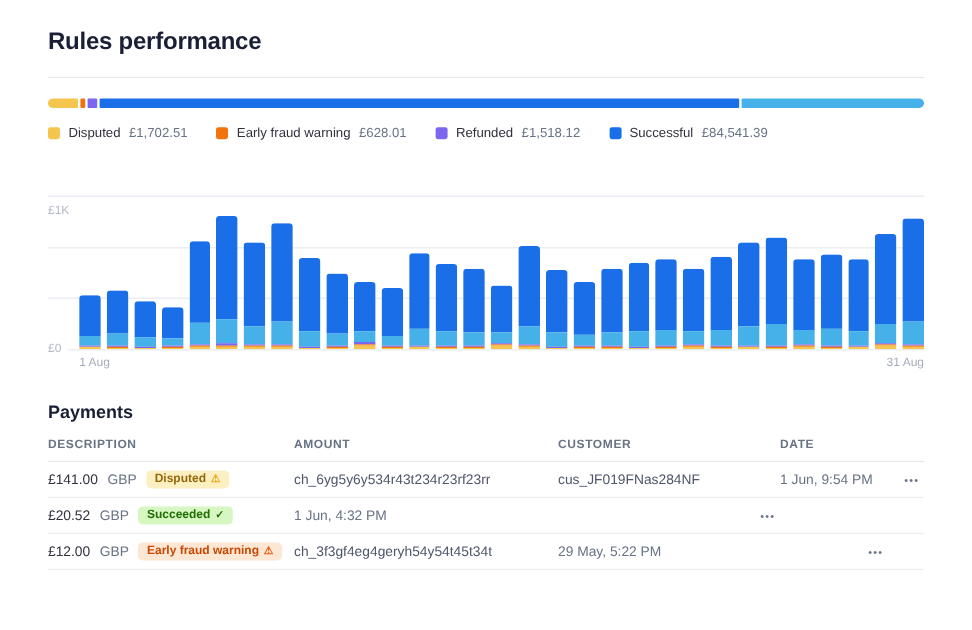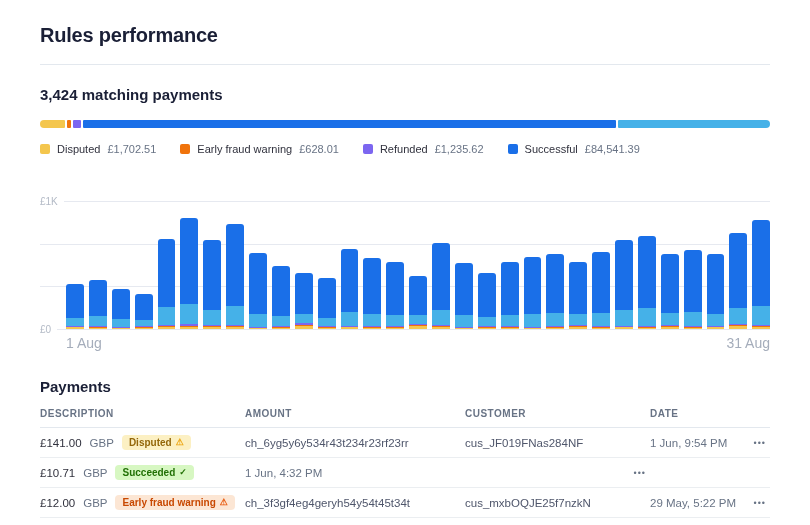--- a/index.html
+++ b/index.html
@@ -29,21 +29,21 @@
   .legend-swatch { width:10px; height:10px; border-radius:2px; flex:0 0 auto; }
   .legend-label { color:#30313d; font-weight:500; }
   .legend-amount { color:#687385; }
 
   
   .plot { position:relative; height:128px; margin-top:46px; }
   .gridline { position:absolute; left:0; right:0; height:1px; background:#e6e9f0; }
   .y-label { position:absolute; left:0; transform:translateY(-50%); font-size:10px; color:#b3bac6; background:#fff; padding-right:6px; z-index:2; }
   .bars { position:absolute; left:26px; right:0; top:0; bottom:0; display:flex; align-items:flex-end; gap:5px; }
   .bar { flex:1 1 0; display:flex; flex-direction:column-reverse; border-radius:3px 3px 0 0; overflow:hidden; }
-  .x-labels { display:flex; justify-content:space-between; margin:6px 0 0 26px; font-size:14px; color:#a5adbb; }
+  .x-labels { display:flex; justify-content:space-between; margin:6px 0 0 26px; font-size:10px; color:#a5adbb; }
 
   
   .section-title { font-size:15px; font-weight:700; margin-top:27px; }
   .thead, .trow {
     display:grid;
     grid-template-columns:205px 220px 185px 90px 30px;
     align-items:center;
   }
   .thead {
     font-size:10px; font-weight:700; letter-spacing:0.5px; color:#687385;
@@ -72,21 +72,20 @@
   }
 </style>
 </head>
 <body>
 
 <div class="page">
 
   <h1 class="page-title">Rules performance</h1>
   <hr class="divider">
 
-  <div class="matching">3,424 matching payments</div>
 
   <div class="dist-bar" id="dist-bar">
       <div class="dist-seg" style="width: 3.44414%; background: rgb(244, 198, 77);"></div>
       <div class="dist-seg" style="width: 0.548591%; background: rgb(240, 115, 12);"></div>
       <div class="dist-seg" style="width: 1.07936%; background: rgb(124, 102, 240);"></div>
       <div class="dist-seg" style="width: 73.8501%; background: rgb(26, 111, 232);"></div>
       <div class="dist-seg" style="width: 21.0778%; background: rgb(69, 177, 232);"></div>
     </div>
 
   <div class="legend" id="legend">
@@ -96,35 +95,35 @@
         <span class="legend-amount">£1,702.51</span>
       </div>
       <div class="legend-item">
         <span class="legend-swatch" style="background: rgb(240, 115, 12);"></span>
         <span class="legend-label">Early fraud warning</span>
         <span class="legend-amount">£628.01</span>
       </div>
       <div class="legend-item">
         <span class="legend-swatch" style="background: rgb(124, 102, 240);"></span>
         <span class="legend-label">Refunded</span>
-        <span class="legend-amount">£1,235.62</span>
+        <span class="legend-amount">£1,518.12</span>
       </div>
       <div class="legend-item">
         <span class="legend-swatch" style="background: rgb(26, 111, 232);"></span>
         <span class="legend-label">Successful</span>
         <span class="legend-amount">£84,541.39</span>
       </div>
     </div>
 
   <div class="plot" id="plot">
     <div class="gridline" style="top:0;"></div>
     <div class="gridline" style="top:33.33%;"></div>
     <div class="gridline" style="top:66.67%;"></div>
     <div class="gridline" style="top:100%;"></div>
-    <span class="y-label" style="top:0;">£1K</span>
+    <span class="y-label" style="top:13px;">£1K</span>
     <span class="y-label" style="top:100%;">£0</span>
     <div class="bars" id="bars">
         <div class="bar">
           <div style="height: 1.536px; background: rgb(244, 198, 77);"></div>
           <div style="height: 1px; background: rgb(124, 102, 240);"></div>
           <div style="height: 8.96px; background: rgb(69, 177, 232);"></div>
           <div style="height: 33.664px; background: rgb(26, 111, 232);"></div>
         </div>
         <div class="bar">
           <div style="height: 1.28px; background: rgb(244, 198, 77);"></div>
@@ -356,39 +355,38 @@
       </span>
     </div>
     <div class="cell-desc">ch_6yg5y6y534r43t234r23rf23rr</div>
     <div class="cell-cust">cus_JF019FNas284NF</div>
     <div class="cell-date">1 Jun, 9:54 PM</div>
     <button class="overflow-btn">•••</button>
   </div>
 
   <div class="trow">
     <div class="amount-cell">
-      <span class="amount">£10.71</span>
+      <span class="amount">£20.52</span>
       <span class="currency">GBP</span>
       <span class="badge badge-succeeded">
         <span>Succeeded</span>
         <span class="badge-icon">✓</span>
       </span>
     </div>
     <div class="cell-date">1 Jun, 4:32 PM</div>
     <button class="overflow-btn">•••</button>
   </div>
 
   <div class="trow">
     <div class="amount-cell">
       <span class="amount">£12.00</span>
       <span class="currency">GBP</span>
       <span class="badge badge-efw">
         <span>Early fraud warning</span>
         <span class="badge-icon">⚠</span>
       </span>
     </div>
     <div class="cell-desc">ch_3f3gf4eg4geryh54y54t45t34t</div>
-    <div class="cell-cust">cus_mxbOQJE25f7nzkN</div>
     <div class="cell-date">29 May, 5:22 PM</div>
     <button class="overflow-btn">•••</button>
   </div>
 
 </div>
 
 </body></html>

